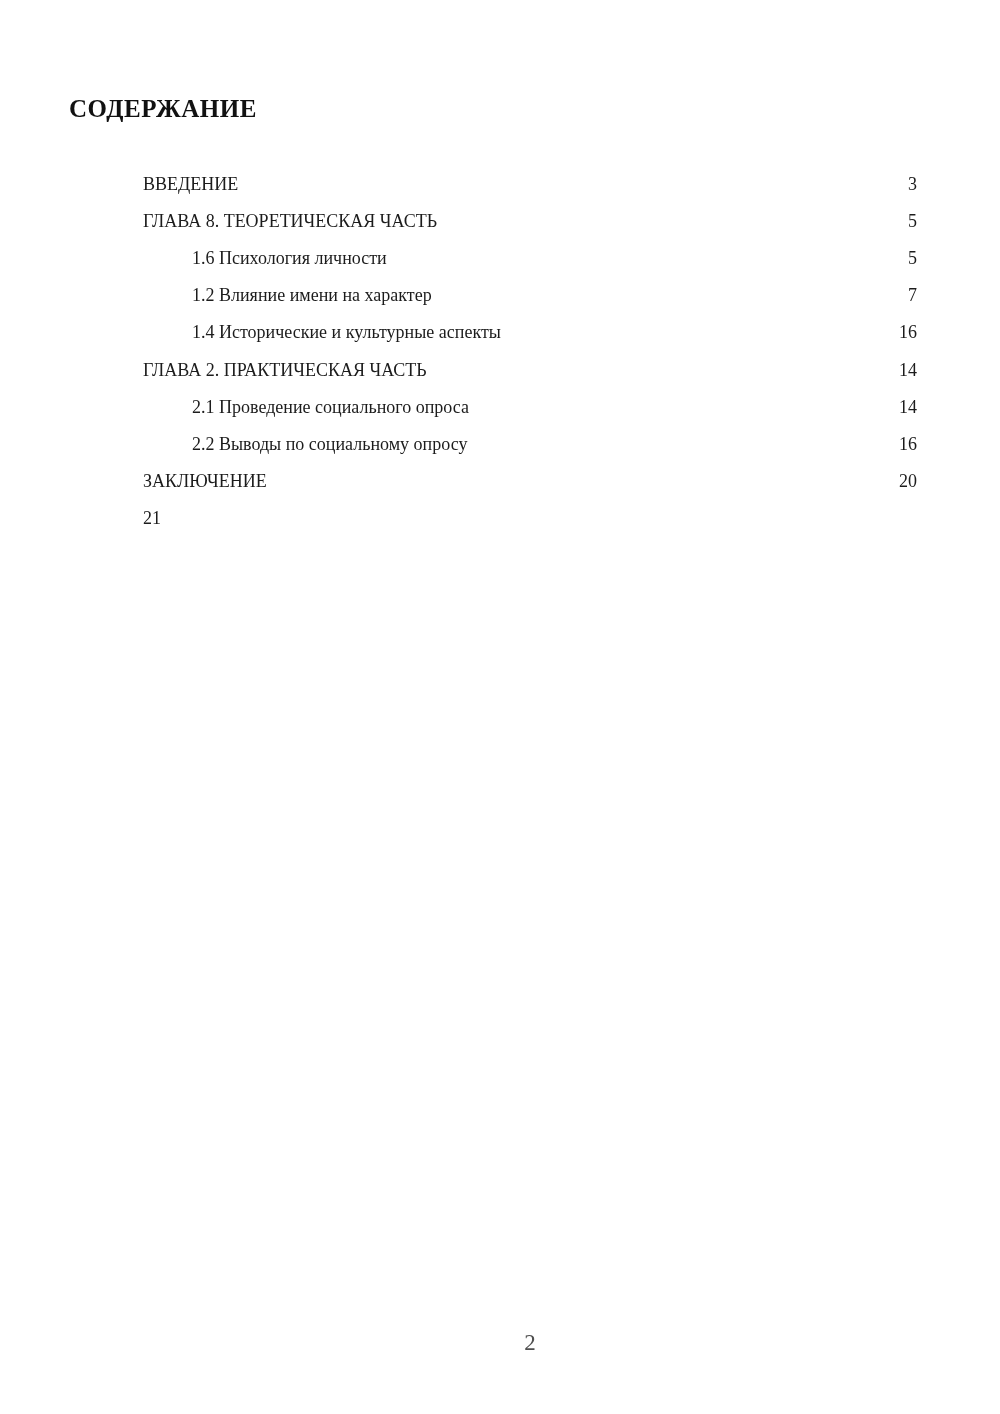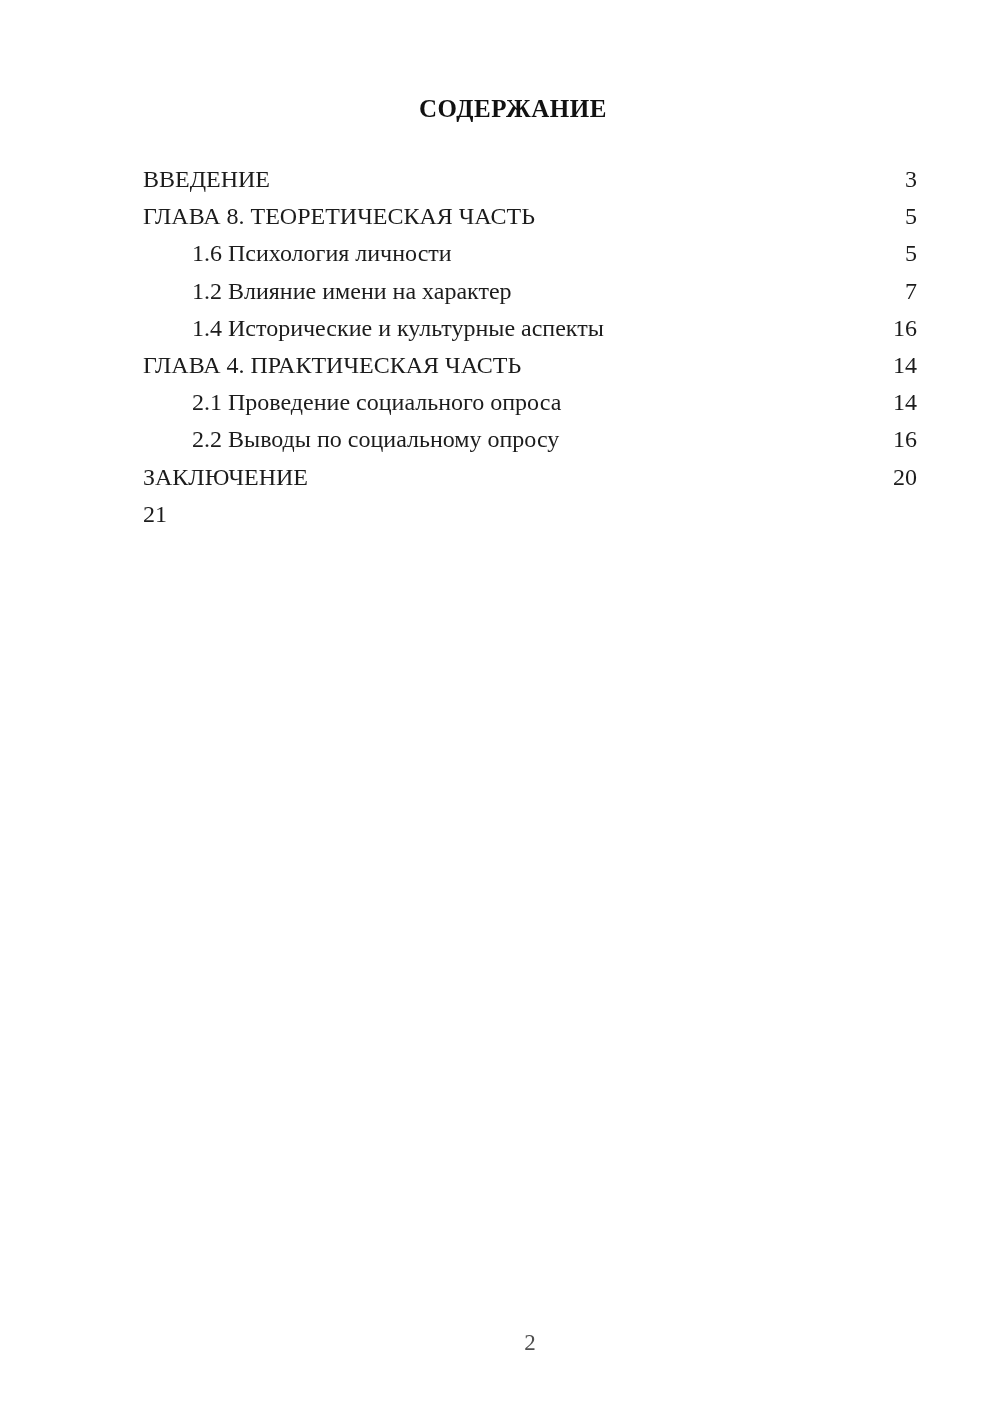--- a/index.html
+++ b/index.html
@@ -18,37 +18,37 @@
   .page {
     position: relative;
     width: 1000px;
     height: 1414px;
     background: #ffffff;
     box-sizing: border-box;
   }
   .doc-title {
     margin: 0;
     padding-top: 94px;
-    padding-left: 109px;
+    padding-left: 69px;
     padding-right: 83px;
-    text-align: center;
     font-size: 25px;
     line-height: 30px;
     font-weight: bold;
     color: #111111;
     letter-spacing: 0.5px;
   }
   .toc {
     margin: 41px 83px 0 143px; 
   }
   .toc-row {
     display: flex;
     justify-content: space-between;
+    align-items: center;
     height: 37.2px;
-    font-size: 24px;
+    font-size: 18px;
     line-height: 28px;
   }
   .toc-row .toc-label {
     white-space: nowrap;
   }
   .toc-row.level-1 .toc-label {
     padding-left: 49px;
   }
   .toc-row .toc-page {
     white-space: nowrap;
@@ -86,21 +86,21 @@
     </div>
       <div class="toc-row level-1">
       <span class="toc-label">1.2 Влияние имени на характер</span>
       <span class="toc-page">7</span>
     </div>
       <div class="toc-row level-1">
       <span class="toc-label">1.4 Исторические и культурные аспекты</span>
       <span class="toc-page">16</span>
     </div>
       <div class="toc-row level-0">
-      <span class="toc-label">ГЛАВА 4. ПРАКТИЧЕСКАЯ ЧАСТЬ</span>
+      <span class="toc-label">ГЛАВА 2. ПРАКТИЧЕСКАЯ ЧАСТЬ</span>
       <span class="toc-page">14</span>
     </div>
       <div class="toc-row level-1">
       <span class="toc-label">2.1 Проведение социального опроса</span>
       <span class="toc-page">14</span>
     </div>
       <div class="toc-row level-1">
       <span class="toc-label">2.2 Выводы по социальному опросу</span>
       <span class="toc-page">16</span>
     </div>

